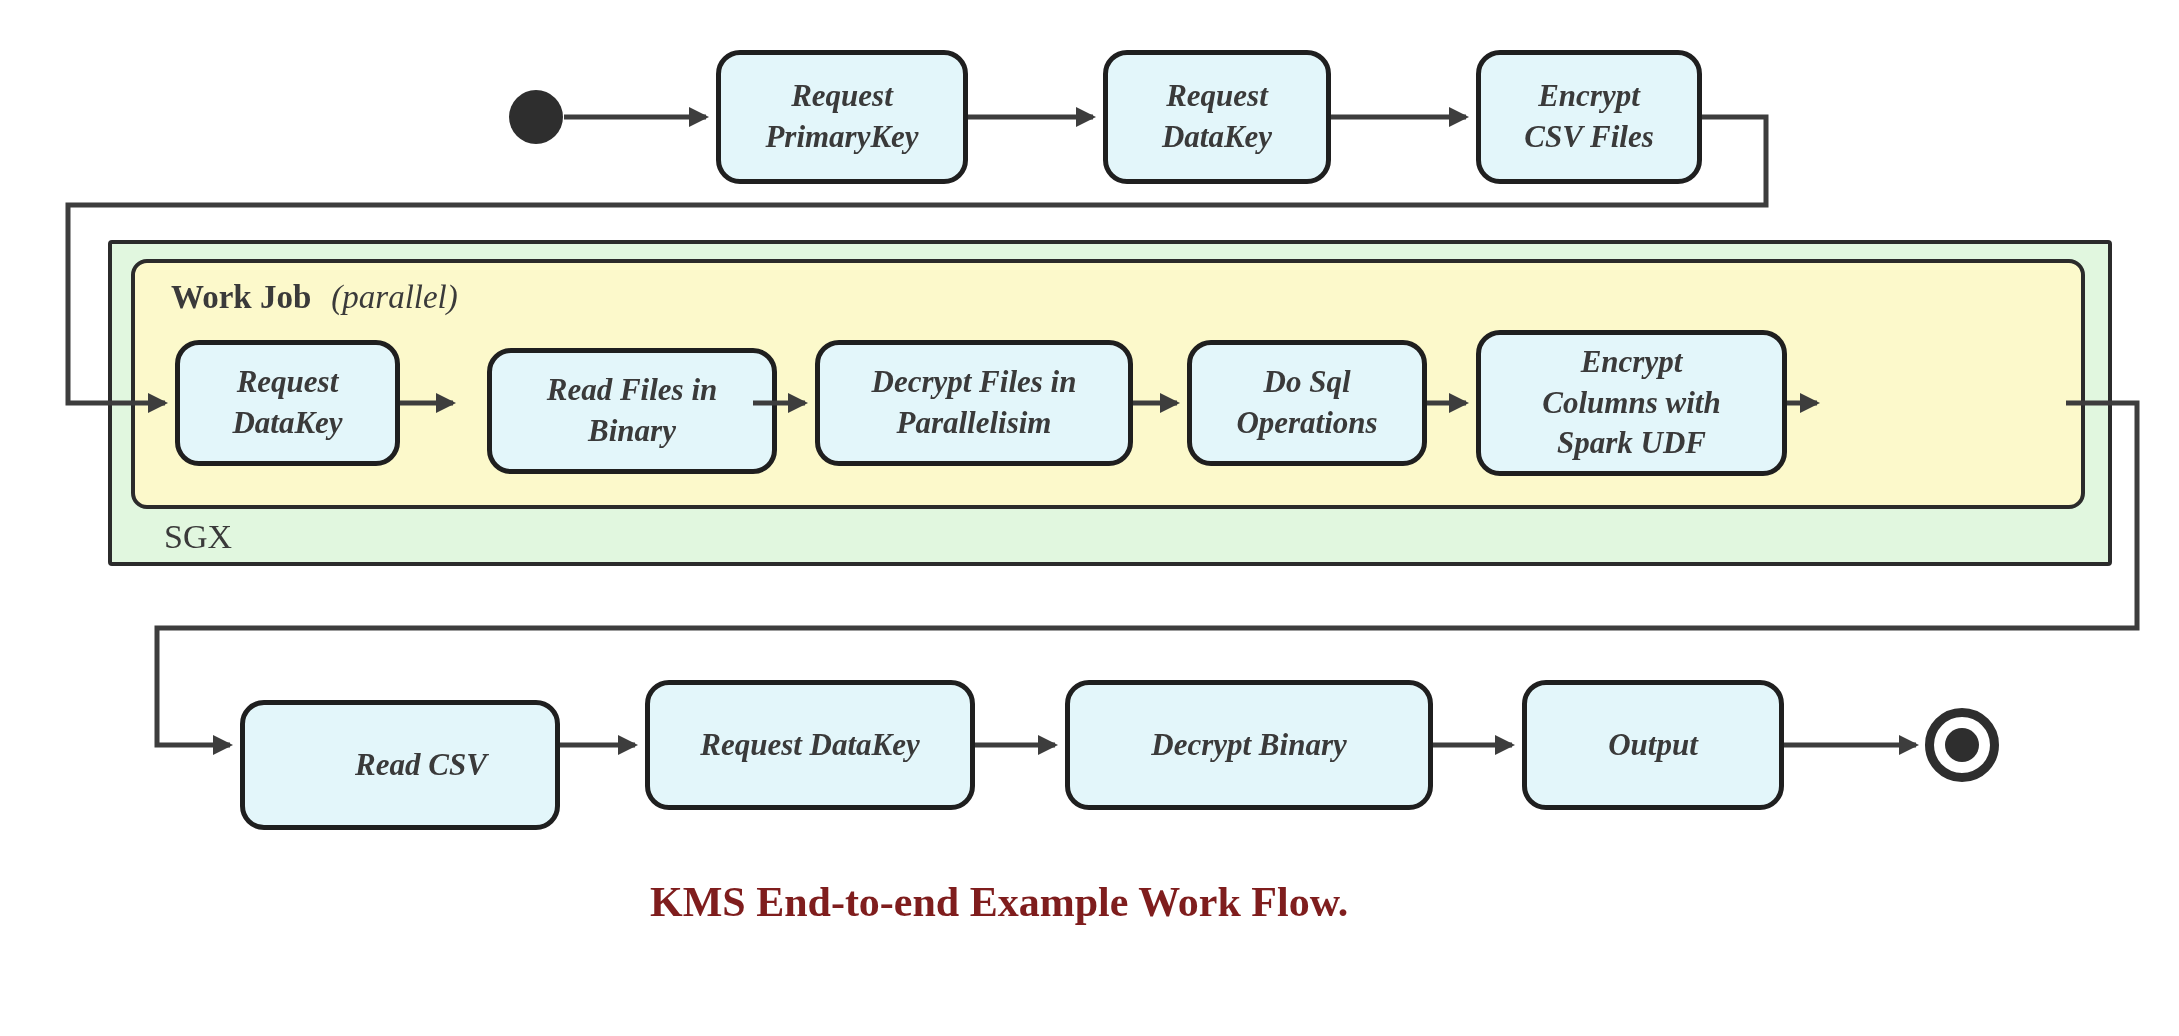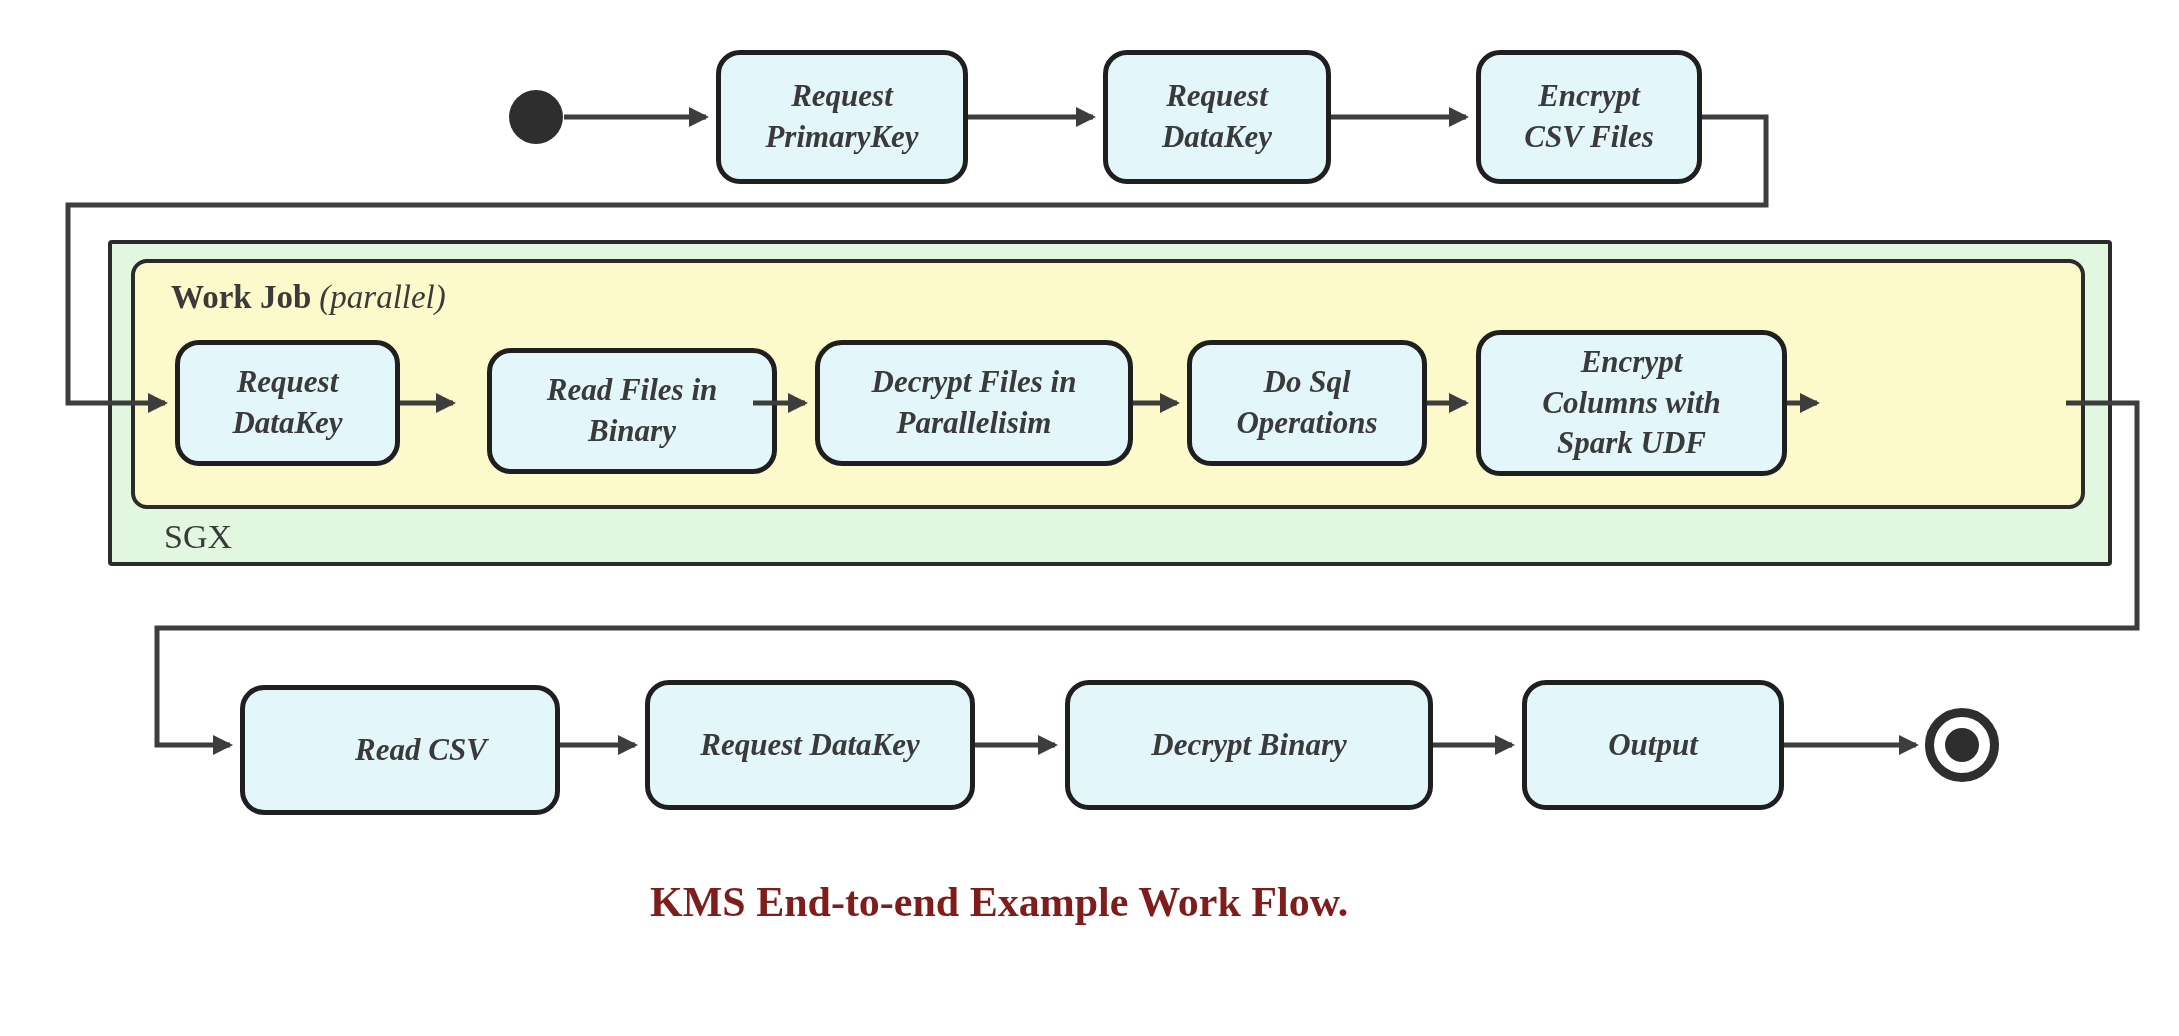--- a/index.html
+++ b/index.html
@@ -37,21 +37,21 @@
     z-index: 1;
   }
   .spark-title {
     position: absolute;
     left: 36px; top: 16px;
     font-size: 33px;
     color: #3a3a3a;
     white-space: nowrap;
   }
   .spark-title .bold { font-weight: bold; }
-  .spark-title .mode { font-style: italic; font-weight: normal; margin-left: 8px; }
+  .spark-title .mode { font-style: italic; font-weight: normal; margin-left: 20px; }
   .sgx-label {
     position: absolute;
     left: 52px; bottom: 6px;
     font-weight: normal;
     font-size: 34px;
     color: #3a3a3a;
   }
   .node {
     position: absolute;
     display: flex;
@@ -163,35 +163,35 @@
   </div>
 
   <div class="node" style="left:175px; top:340px; width:225px; height:126px;">
     <span class="node-label">Request
 DataKey</span>
   </div>
   <div class="node" style="left:463px; top:348px; width:290px; height:126px;margin-left:24px;">
     <span class="node-label">Read Files in
 Binary</span>
   </div>
-  <div class="node" style="left:815px; top:340px; width:318px; height:126px;border-radius:27px;">
+  <div class="node" style="left:815px; top:340px; width:318px; height:126px;">
     <span class="node-label">Decrypt Files in
 Parallelisim</span>
   </div>
   <div class="node" style="left:1187px; top:340px; width:240px; height:126px;">
     <span class="node-label">Do Sql
 Operations</span>
   </div>
   <div class="node" style="left:1476px; top:330px; width:311px; height:146px;">
     <span class="node-label">Encrypt
 Columns with
 Spark UDF</span>
   </div>
 
-  <div class="node" style="left:240px; top:685px; width:320px; height:130px;padding-left:42px;">
+  <div class="node" style="left:240px; top:700px; width:320px; height:130px;padding-left:42px;">
     <span class="node-label">Read CSV</span>
   </div>
   <div class="node" style="left:645px; top:680px; width:330px; height:130px;">
     <span class="node-label">Request DataKey</span>
   </div>
   <div class="node" style="left:1065px; top:680px; width:368px; height:130px;">
     <span class="node-label">Decrypt Binary</span>
   </div>
   <div class="node" style="left:1522px; top:680px; width:262px; height:130px;">
     <span class="node-label">Output</span>

